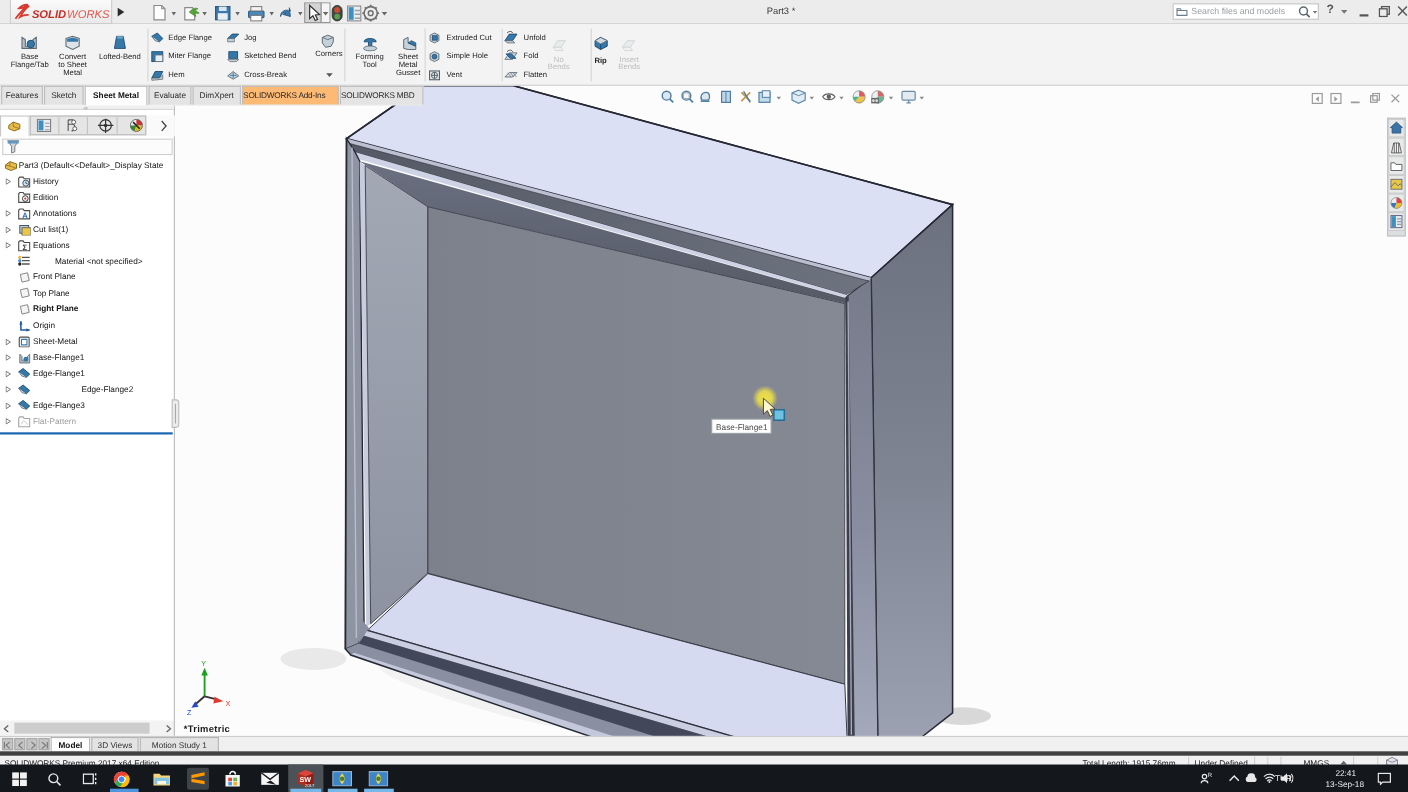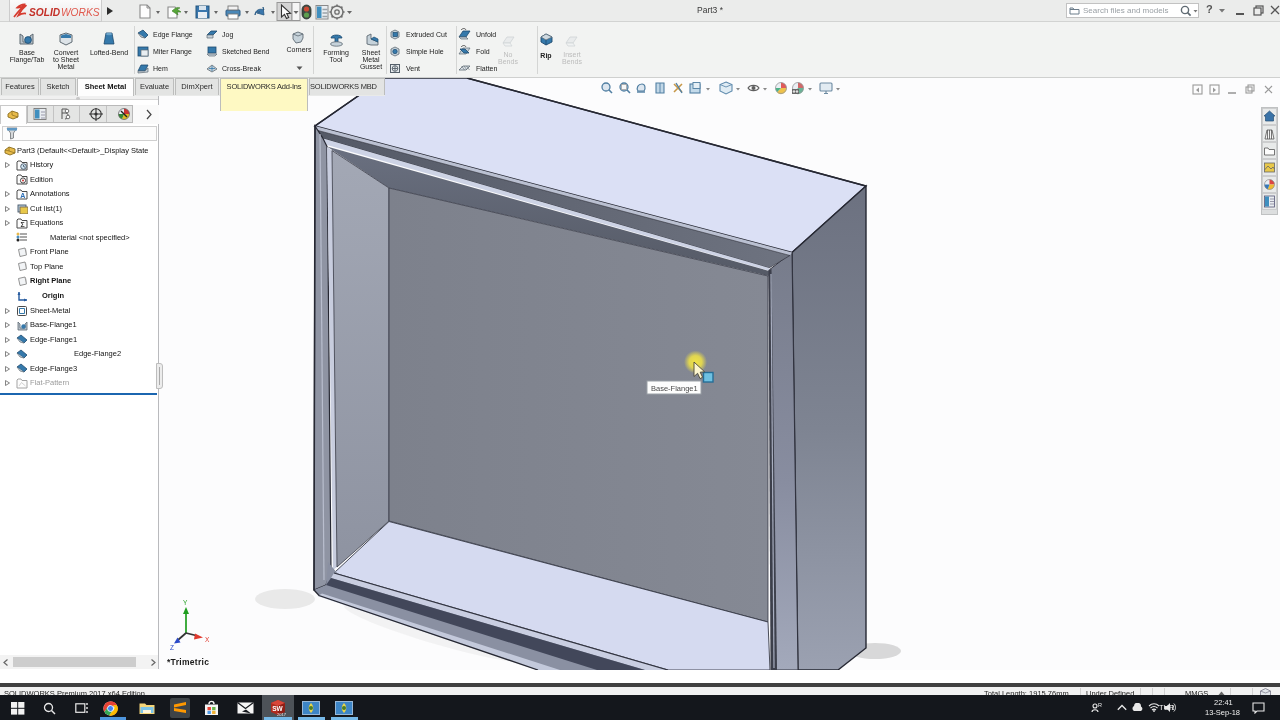--- a/index.html
+++ b/index.html
@@ -333,21 +333,21 @@
       </svg>
   <div class="txt" style="left:552px;top:29px;width:40px;text-align:center;color:#bcbcbc;">Insert<br>Bends</div>
 </div>
 
 <div class="abs" id="tabrow" style="left:0;top:78px;width:385px;height:18px;background:#e9eae9;font-size:7.5px;color:#2a2a2a;">
   <div class="abs" style="left:1px;top:0;width:38px;height:17px;background:#e3e4e3;border:1px solid #bcbdbc;border-bottom:none;text-align:center;line-height:16px;">Features</div>
   <div class="abs" style="left:40px;top:0;width:36px;height:17px;background:#e3e4e3;border:1px solid #bcbdbc;border-bottom:none;text-align:center;line-height:16px;">Sketch</div>
   <div class="abs" style="left:77px;top:0;width:57px;height:18px;background:#fdfdfd;border:1px solid #bcbdbc;border-bottom:none;text-align:center;line-height:16px;font-weight:bold;color:#111;">Sheet Metal</div>
   <div class="abs" style="left:135px;top:0;width:39px;height:17px;background:#e3e4e3;border:1px solid #bcbdbc;border-bottom:none;text-align:center;line-height:16px;">Evaluate</div>
   <div class="abs" style="left:175px;top:0;width:44px;height:17px;background:#e3e4e3;border:1px solid #bcbdbc;border-bottom:none;text-align:center;line-height:16px;">DimXpert</div>
-  <div class="abs" style="left:220px;top:0;width:88px;height:33px;background:#fef9c3;border:1px solid #bcbdbc;border-bottom:none;text-align:center;line-height:16px;letter-spacing:-0.2px;">SOLIDWORKS Add-Ins</div>
+  <div class="abs" style="left:220px;top:0;width:88px;height:17px;background:#fdba74;border:1px solid #bcbdbc;border-bottom:none;line-height:16px;letter-spacing:-0.2px;">SOLIDWORKS Add-Ins</div>
   <div class="abs" style="left:309px;top:0;width:76px;height:17px;background:#e3e4e3;border:1px solid #bcbdbc;border-bottom:none;text-align:left;line-height:16px;letter-spacing:-0.2px;">SOLIDWORKS MBD</div>
 </div>
 
 <svg class="abs" style="left:1192px;top:84px;" width="84" height="12" viewBox="0 0 84 12">
   <g stroke="#9a9a9a" fill="none" stroke-width="1.1">
     <rect x="1" y="1" width="9" height="9"></rect>
         <polygon points="7,3.5 7,8.5 4,6" fill="#9a9a9a" stroke="none"></polygon>
     <rect x="18" y="1" width="9" height="9"></rect>
         <polygon points="21,3.5 21,8.5 24,6" fill="#9a9a9a" stroke="none"></polygon>
     <line x1="36" y1="9" x2="44" y2="9" stroke-width="1.6"></line>
@@ -590,21 +590,21 @@
           <use href="#ic-plane"></use>
         </svg>
 <div class="txt" style="left:30px;top:118.9px;color:#141414;">Top Plane</div>
 <svg class="abs" style="left:16px;top:131.9px;" width="12" height="12" viewBox="0 0 12 12">
           <use href="#ic-plane"></use>
         </svg>
 <div class="txt" style="left:30px;top:133.4px;color:#141414;font-weight:bold;">Right Plane</div>
 <svg class="abs" style="left:16px;top:146.5px;" width="12" height="12" viewBox="0 0 12 12">
           <use href="#ic-orig"></use>
         </svg>
-<div class="txt" style="left:42px;top:148.0px;color:#141414;font-weight:bold;">Origin</div>
+<div class="txt" style="left:30px;top:148.0px;color:#141414;">Origin</div>
 <svg class="abs" style="left:5px;top:164.6px;" width="5" height="6" viewBox="0 0 5 6">
           <polygon points="0.5,0.5 4.5,3 0.5,5.5" fill="none" stroke="#777" stroke-width="0.9"></polygon>
         </svg>
 <svg class="abs" style="left:16px;top:161.1px;" width="12" height="12" viewBox="0 0 12 12">
           <use href="#ic-sm"></use>
         </svg>
 <div class="txt" style="left:30px;top:162.6px;color:#141414;">Sheet-Metal</div>
 <svg class="abs" style="left:5px;top:179.1px;" width="5" height="6" viewBox="0 0 5 6">
           <polygon points="0.5,0.5 4.5,3 0.5,5.5" fill="none" stroke="#777" stroke-width="0.9"></polygon>
         </svg>
@@ -652,20 +652,45 @@
 <div class="abs" id="scrollrow" style="left:0;top:655px;width:159px;height:14px;background:#f3f3f3;border-right:1px solid #b9babd;">
   <svg class="abs" style="left:3px;top:4px;" width="6" height="7" viewBox="0 0 6 7">
         <polyline points="4.5,0.5 1,3.5 4.5,6.5" fill="none" stroke="#666" stroke-width="1.2"></polyline>
       </svg>
   <div class="abs" style="left:13px;top:2px;width:123px;height:10px;background:#cdcdcd;"></div>
   <svg class="abs" style="left:150px;top:4px;" width="6" height="7" viewBox="0 0 6 7">
         <polyline points="1.5,0.5 5,3.5 1.5,6.5" fill="none" stroke="#666" stroke-width="1.2"></polyline>
       </svg>
 </div>
 <div class="txt" style="left:167px;top:657px;font-size:8.5px;font-weight:bold;color:#1a1a1a;letter-spacing:0.3px;">*Trimetric</div>
+<div class="abs" id="tabsrow" style="left:0;top:669px;width:1280px;height:14px;background:#eff0ef;border-top:1px solid #cdcdcd;font-size:7.5px;color:#333;">
+  <div class="abs" style="left:2px;top:1px;width:10px;height:11px;background:#c3c4c4;border:1px solid #a8a8a8;text-align:center;">
+        <svg width="7" height="7" viewBox="0 0 7 7" style="margin-top:2px;">
+          <path d="M1,0.5 L1,6.5 M6,0.5 L2.5,3.5 L6,6.5" fill="none" stroke="#777" stroke-width="1"></path>
+        </svg>
+      </div>
+  <div class="abs" style="left:13px;top:1px;width:10px;height:11px;background:#c3c4c4;border:1px solid #a8a8a8;">
+        <svg width="7" height="7" viewBox="0 0 7 7" style="margin:2px 0 0 1px;">
+          <path d="M5.5,0.5 L2,3.5 L5.5,6.5" fill="none" stroke="#777" stroke-width="1"></path>
+        </svg>
+      </div>
+  <div class="abs" style="left:24px;top:1px;width:10px;height:11px;background:#c3c4c4;border:1px solid #a8a8a8;">
+        <svg width="7" height="7" viewBox="0 0 7 7" style="margin:2px 0 0 2px;">
+          <path d="M1.5,0.5 L5,3.5 L1.5,6.5" fill="none" stroke="#777" stroke-width="1"></path>
+        </svg>
+      </div>
+  <div class="abs" style="left:35px;top:1px;width:10px;height:11px;background:#c3c4c4;border:1px solid #a8a8a8;">
+        <svg width="7" height="7" viewBox="0 0 7 7" style="margin:2px 0 0 1px;">
+          <path d="M1,0.5 L4.5,3.5 L1,6.5 M6,0.5 L6,6.5" fill="none" stroke="#777" stroke-width="1"></path>
+        </svg>
+      </div>
+  <div class="abs" style="left:46px;top:0;width:36px;height:14px;background:#fdfdfd;border:1px solid #b5b5b5;border-bottom:none;text-align:center;line-height:13px;font-weight:bold;color:#111;">Model</div>
+  <div class="abs" style="left:83px;top:0;width:43px;height:13px;background:#e2e3e2;border:1px solid #b5b5b5;border-bottom:none;text-align:center;line-height:13px;">3D Views</div>
+  <div class="abs" style="left:127px;top:0;width:72px;height:13px;background:#e2e3e2;border:1px solid #b5b5b5;border-bottom:none;text-align:center;line-height:13px;">Motion Study 1</div>
+</div>
 <div class="abs" id="statusbar" style="left:0;top:683px;width:1280px;height:12px;background:#f1f1f1;border-top:4px solid #404040;font-size:7.5px;color:#2a2a2a;">
   <div class="txt" style="left:4px;top:2px;">SOLIDWORKS Premium 2017 x64 Edition</div>
   <div class="txt" style="left:984px;top:2px;">Total Length: 1915.76mm</div>
   <div class="txt" style="left:1086px;top:2px;">Under Defined</div>
   <div class="abs" style="left:1080px;top:1px;width:1px;height:10px;background:#d0d0d0;"></div>
   <div class="abs" style="left:1140px;top:1px;width:1px;height:10px;background:#d0d0d0;"></div>
   <div class="abs" style="left:1152px;top:1px;width:1px;height:10px;background:#d0d0d0;"></div>
   <div class="abs" style="left:1164px;top:1px;width:1px;height:10px;background:#d0d0d0;"></div>
   <div class="txt" style="left:1185px;top:2px;">MMGS</div>
   <svg class="abs" style="left:1218px;top:4px;" width="7" height="5" viewBox="0 0 7 5">

